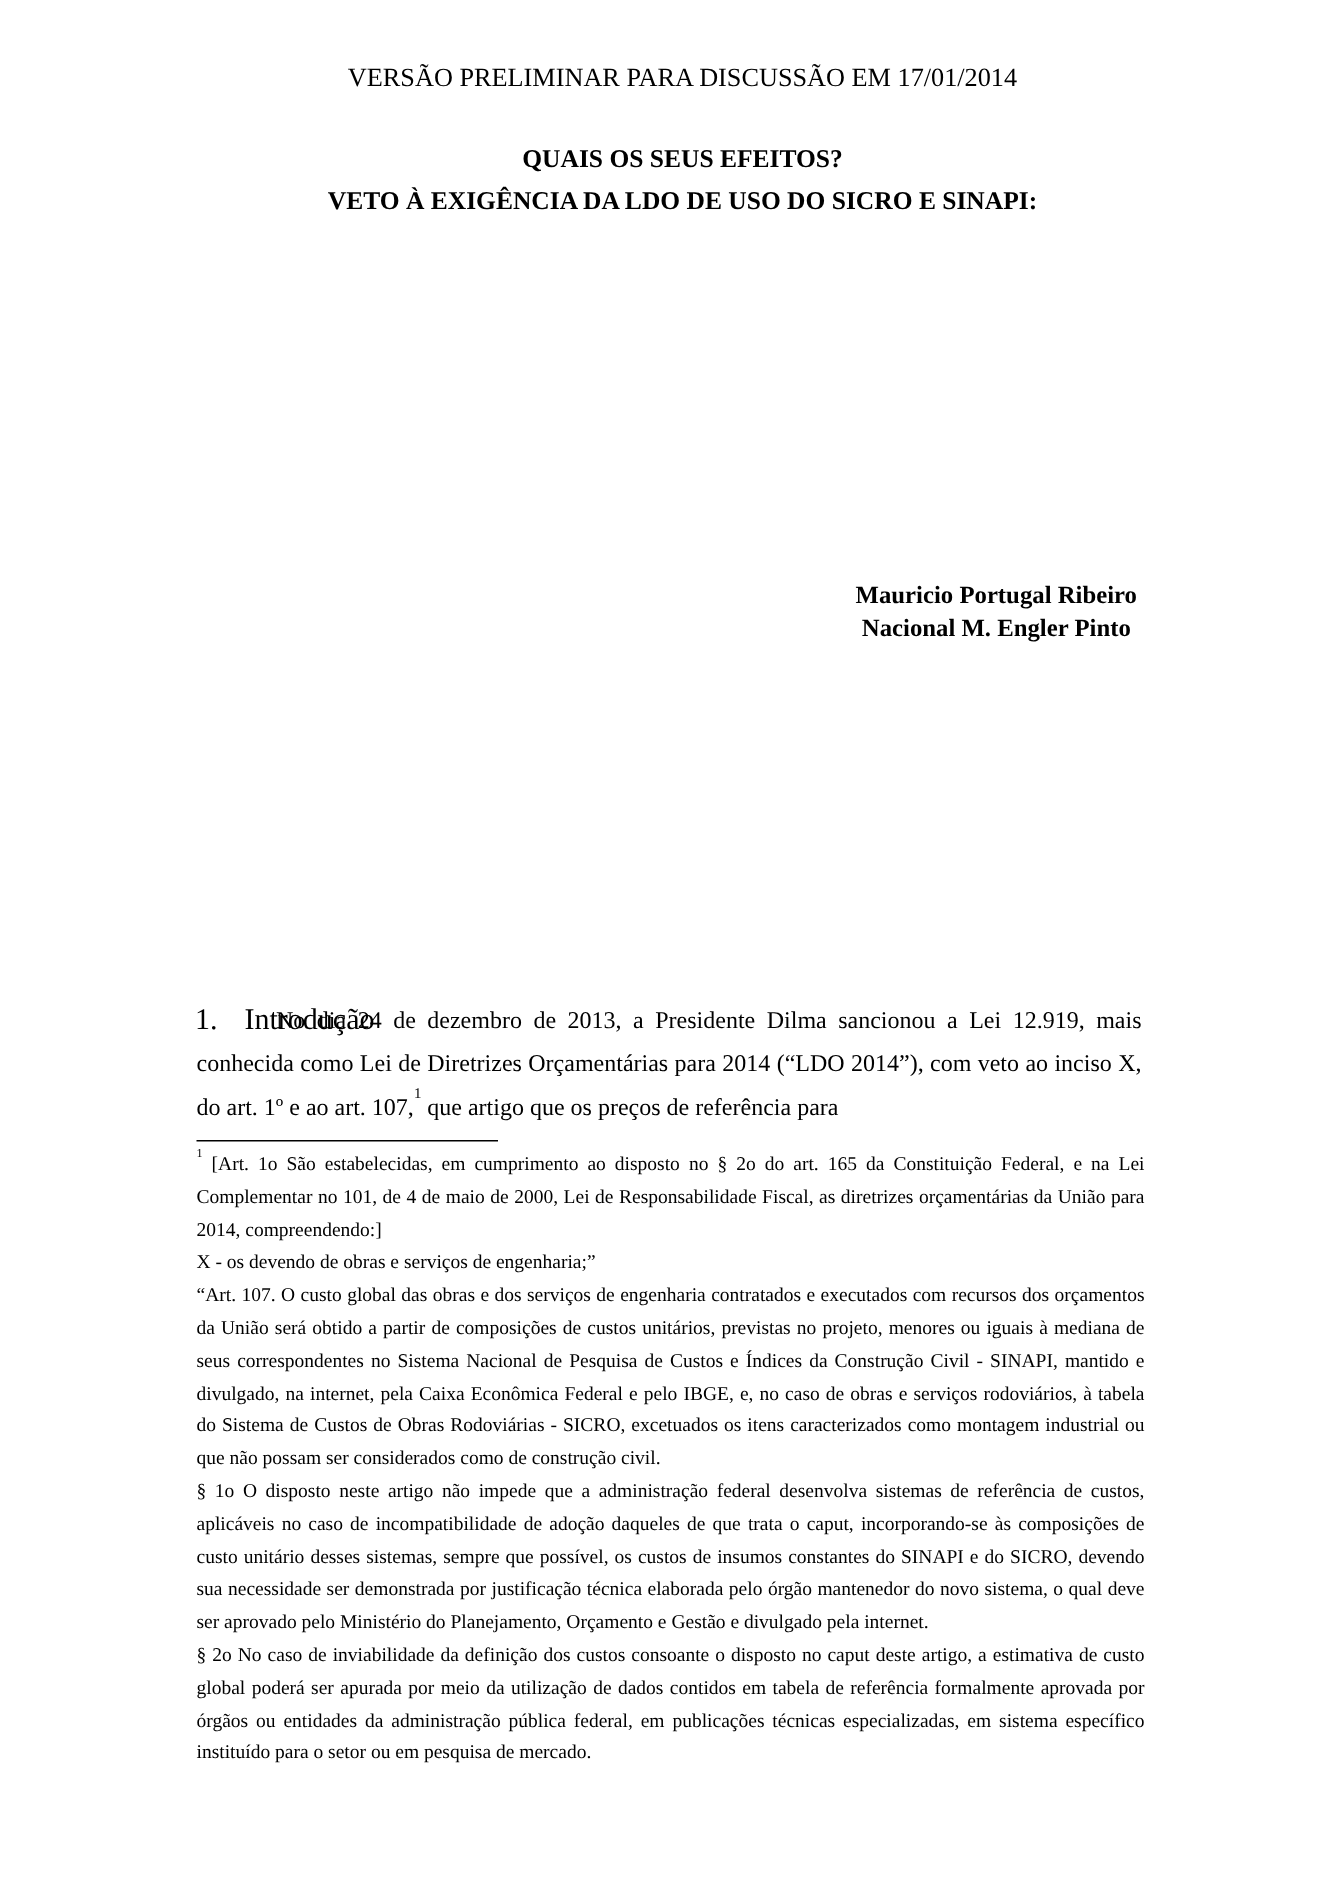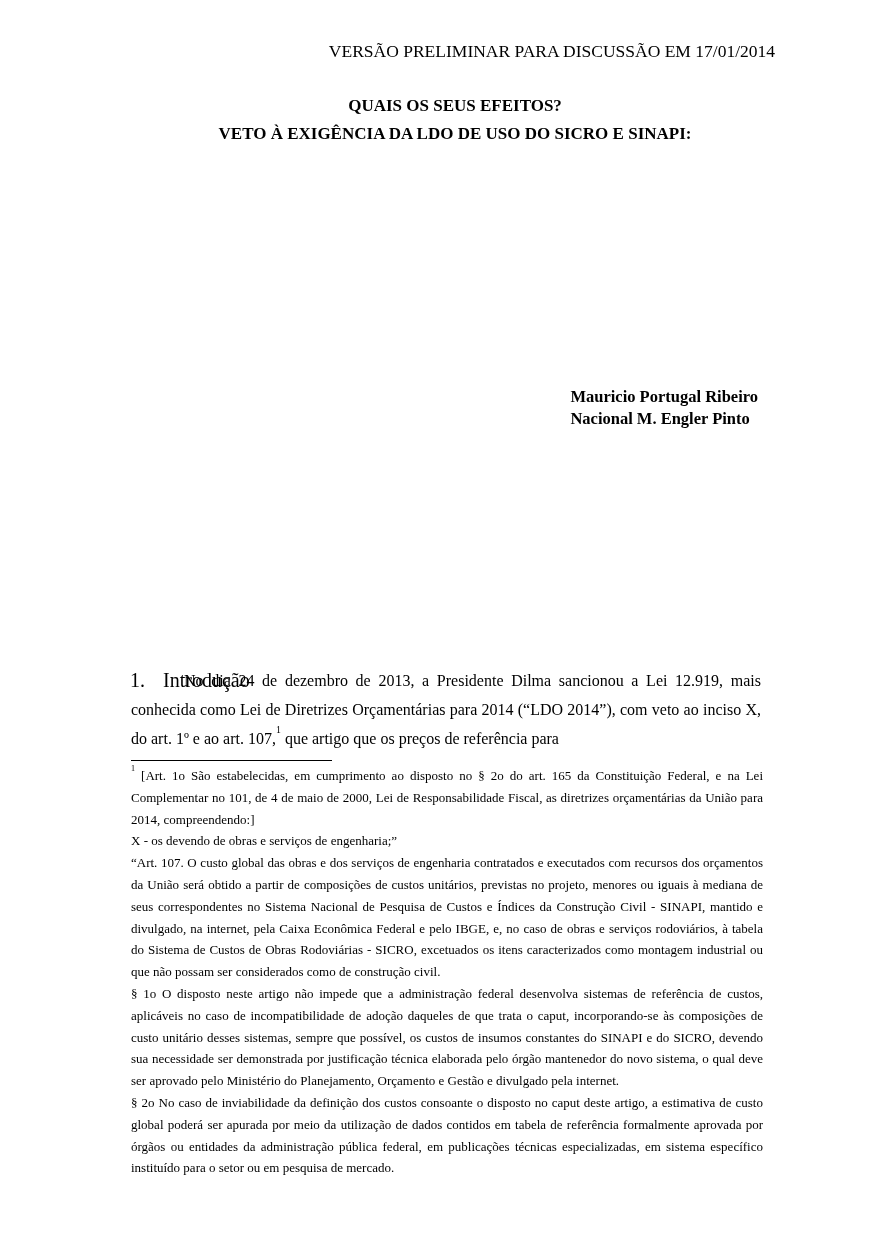--- a/index.html
+++ b/index.html
@@ -11,40 +11,40 @@
     background: #ffffff;
     color: #000000;
     font-family: "Liberation Serif", "DejaVu Serif", serif;
     overflow: hidden;
   }
   .header-note {
     position: absolute;
     top: 40px;
     left: 135px;
     width: 640px;
-    text-align: right;
+    text-align: center;
     font-size: 17.5px;
     line-height: 22px;
     white-space: nowrap;
   }
   .doc-title {
     position: absolute;
     top: 92px;
     left: 140px;
     width: 630px;
     text-align: center;
     font-weight: bold;
     font-size: 17px;
     line-height: 28px;
   }
   .authors {
     position: absolute;
     top: 386px;
     right: 124px;
-    text-align: left;
+    text-align: center;
     font-weight: bold;
     font-size: 16.5px;
     line-height: 22px;
   }
   .section-heading {
     position: absolute;
     top: 625px;
     left: 130px;
     font-weight: normal;
     font-size: 20px;

